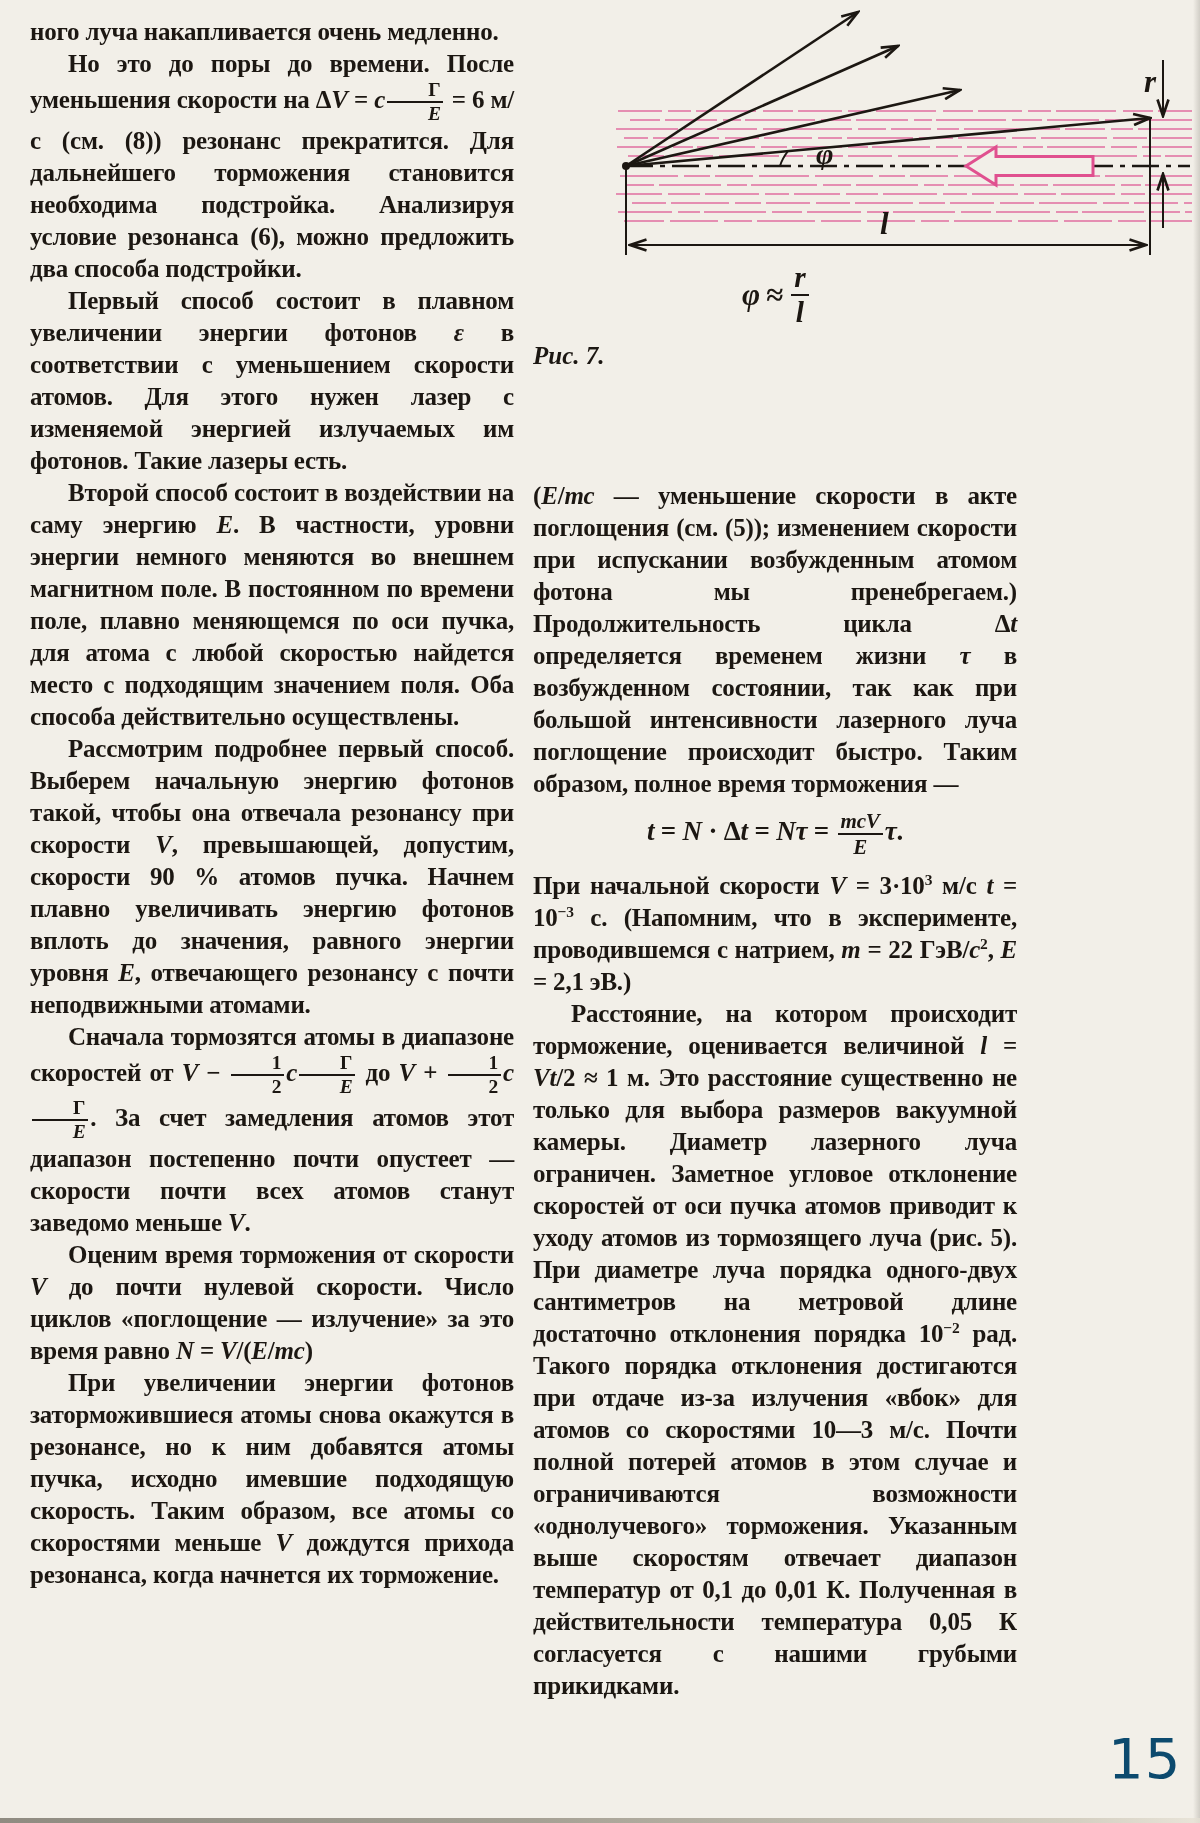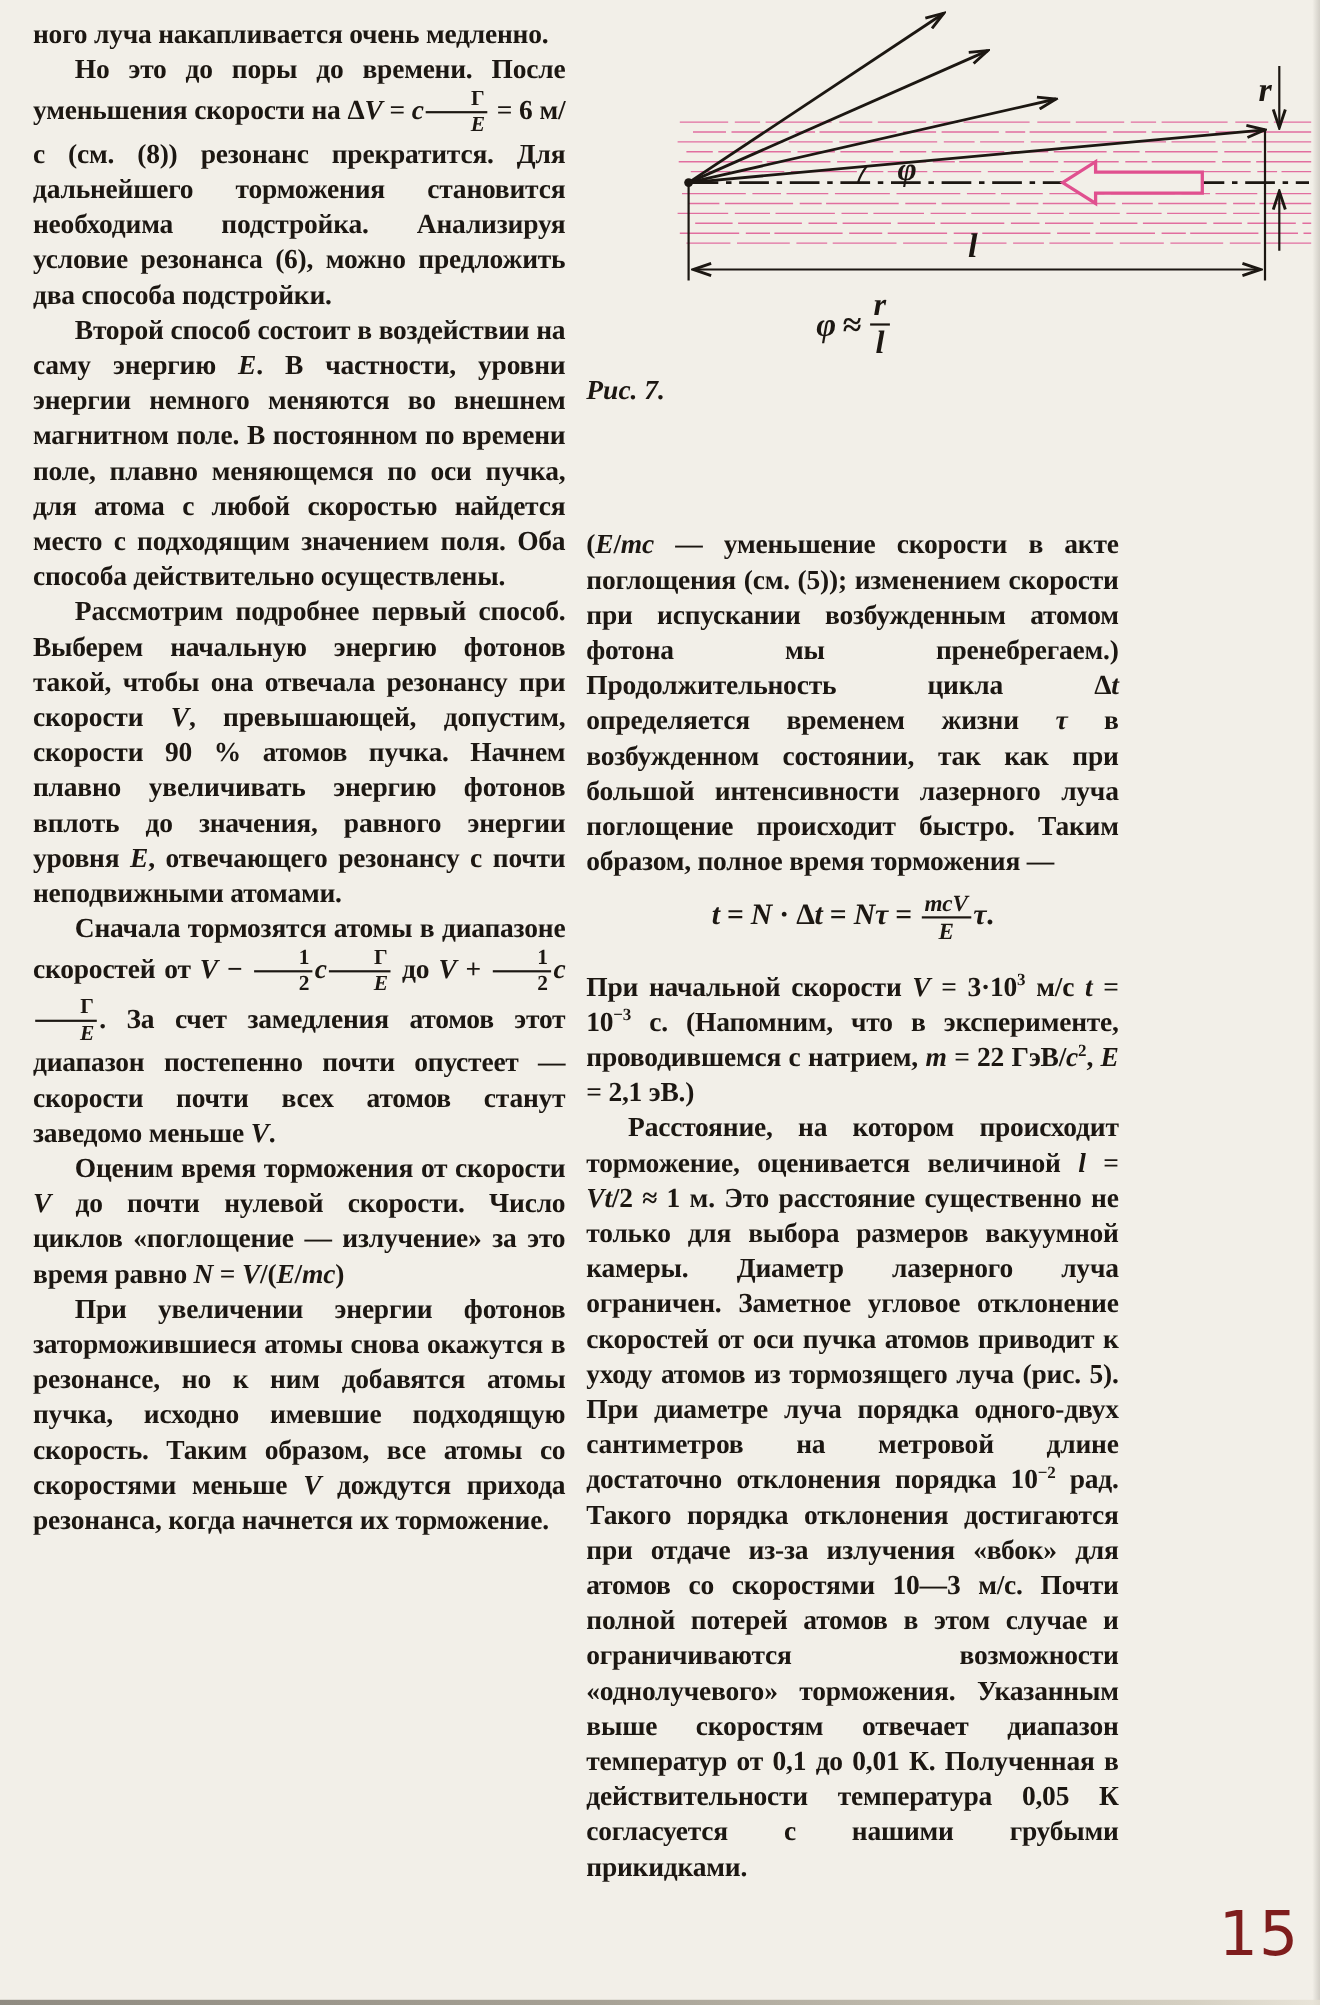--- a/index.html
+++ b/index.html
@@ -4,35 +4,35 @@
 <style>
   html,body{margin:0;padding:0;}
   body{
     width:1200px;height:1823px;position:relative;overflow:hidden;
     background:#f2efe8;color:#1c1712;
     font-family:"Liberation Serif",serif;font-weight:600;
   }
   .col{position:absolute;width:484px;}
   .para{margin:0;text-align:justify;font-size:25px;line-height:32px;letter-spacing:-0.2px;}
   .para.ind{text-indent:38px;}
-  .para.disp{text-align:center;text-indent:0;margin:10px 0 24px;font-size:27px;}
+  .para.disp{text-align:center;text-indent:0;margin:10px 0 12px;font-size:27px;}
   i.v{font-style:italic;}
   sup{font-size:0.62em;line-height:0;}
   .frac{display:inline-flex;flex-direction:column;align-items:center;vertical-align:middle;
         line-height:1.05;font-size:0.78em;margin:0 2px;font-weight:600;}
   .frac .fn{border-bottom:2px solid currentColor;padding:0 3px 1px;}
   .frac .fd{padding-top:1px;}
   .figwrap{position:absolute;left:538px;top:4px;width:660px;height:258px;}
   .figformula{position:absolute;left:742px;top:262px;font-size:31px;display:flex;
               align-items:center;gap:6px;}
   .figformula .frac{font-size:0.95em;}
   .figcaption{position:absolute;left:533px;top:342px;font-size:25px;font-style:italic;
               font-weight:600;}
   .folio{position:absolute;left:1108px;top:1726px;font-family:"DejaVu Sans",sans-serif;
-         font-weight:500;font-size:56px;letter-spacing:1px;color:#7f1d1d;}
+         font-weight:500;font-size:56px;letter-spacing:1px;color:#0c4a6e;}
   .edge-bottom{position:absolute;left:0;bottom:0;width:100%;height:5px;
     background:linear-gradient(to right,#6f6a5f 0%,#8d8779 45%,#cbc5b5 90%,#e6e1d4 100%);
     opacity:.75;}
   .edge-right{position:absolute;top:0;right:0;width:7px;height:100%;
     background:linear-gradient(to left,rgba(60,55,45,.18),rgba(60,55,45,0));}
 </style>
 </head>
 <body>
 
 <div class="figwrap">
@@ -103,20 +103,21 @@
     </span></div>
 
 <div class="figcaption">Рис. 7.</div>
 
 <div class="col" style="left:30px;top:16px;" id="leftcol">
     <p class="para">ного луча накапливается очень медленно.</p>
     <p class="para ind">Но это до поры до времени. После уменьшения скорости на Δ<i class="v">V</i> = <i class="v">c</i><span class="frac">
         <span class="fn">Γ</span>
         <span class="fd"><i class="v">E</i></span>
       </span> = 6 м/с (см. (8)) резонанс прекратится. Для дальнейшего торможения становится необходима подстройка. Анализируя условие резонанса (6), можно предложить два способа подстройки.</p>
+    <p class="para ind">Первый способ состоит в плавном увеличении энергии фотонов <i class="v">ε</i> в соответствии с уменьшением скорости атомов. Для этого нужен лазер с изменяемой энергией излучаемых им фотонов. Такие лазеры есть.</p>
     <p class="para ind">Второй способ состоит в воздействии на саму энергию <i class="v">E</i>. В частности, уровни энергии немного меняются во внешнем магнитном поле. В постоянном по времени поле, плавно меняющемся по оси пучка, для атома с любой скоростью найдется место с подходящим значением поля. Оба способа действительно осуществлены.</p>
     <p class="para ind">Рассмотрим подробнее первый способ. Выберем начальную энергию фотонов такой, чтобы она отвечала резонансу при скорости <i class="v">V</i>, превышающей, допустим, скорости 90 % атомов пучка. Начнем плавно увеличивать энергию фотонов вплоть до значения, равного энергии уровня <i class="v">E</i>, отвечающего резонансу с почти неподвижными атомами.</p>
     <p class="para ind">Сначала тормозятся атомы в диапазоне скоростей от <i class="v">V</i> − <span class="frac">
         <span class="fn">1</span>
         <span class="fd">2</span>
       </span><i class="v">c</i><span class="frac">
         <span class="fn">Γ</span>
         <span class="fd"><i class="v">E</i></span>
       </span> до <i class="v">V</i> + <span class="frac">
         <span class="fn">1</span>

